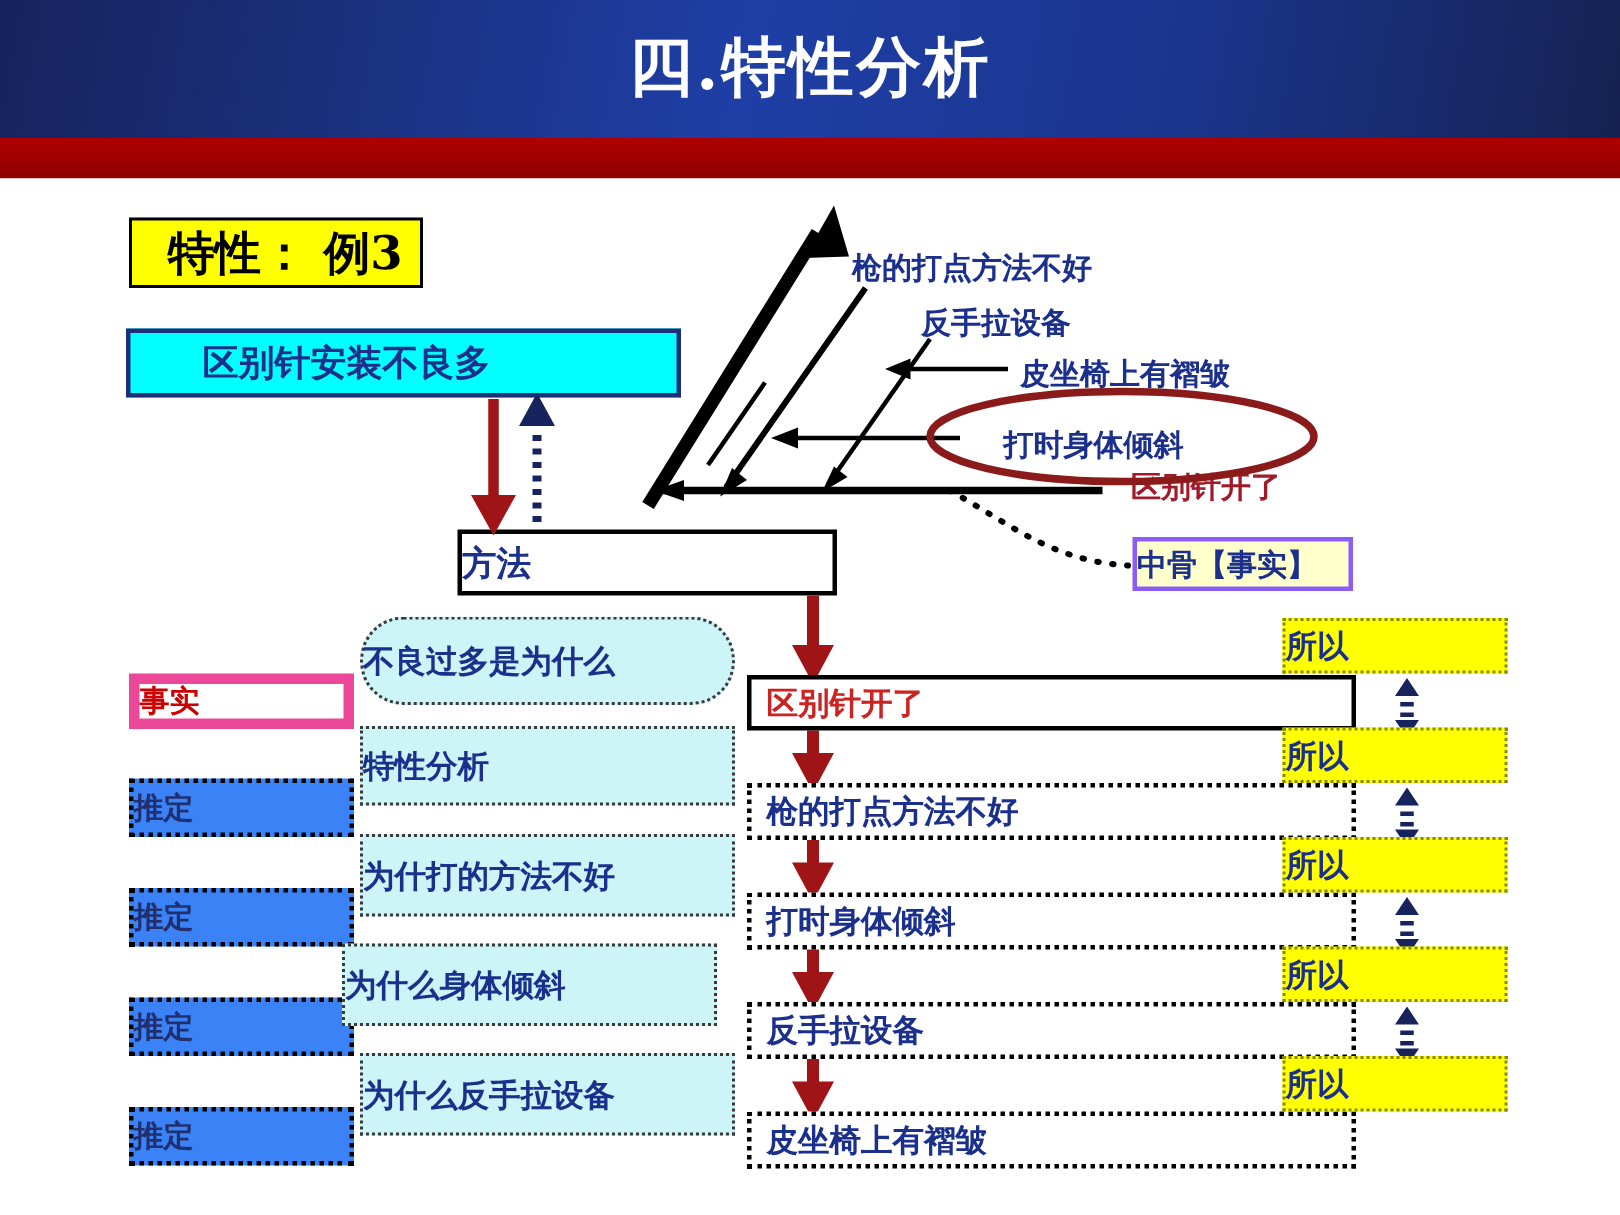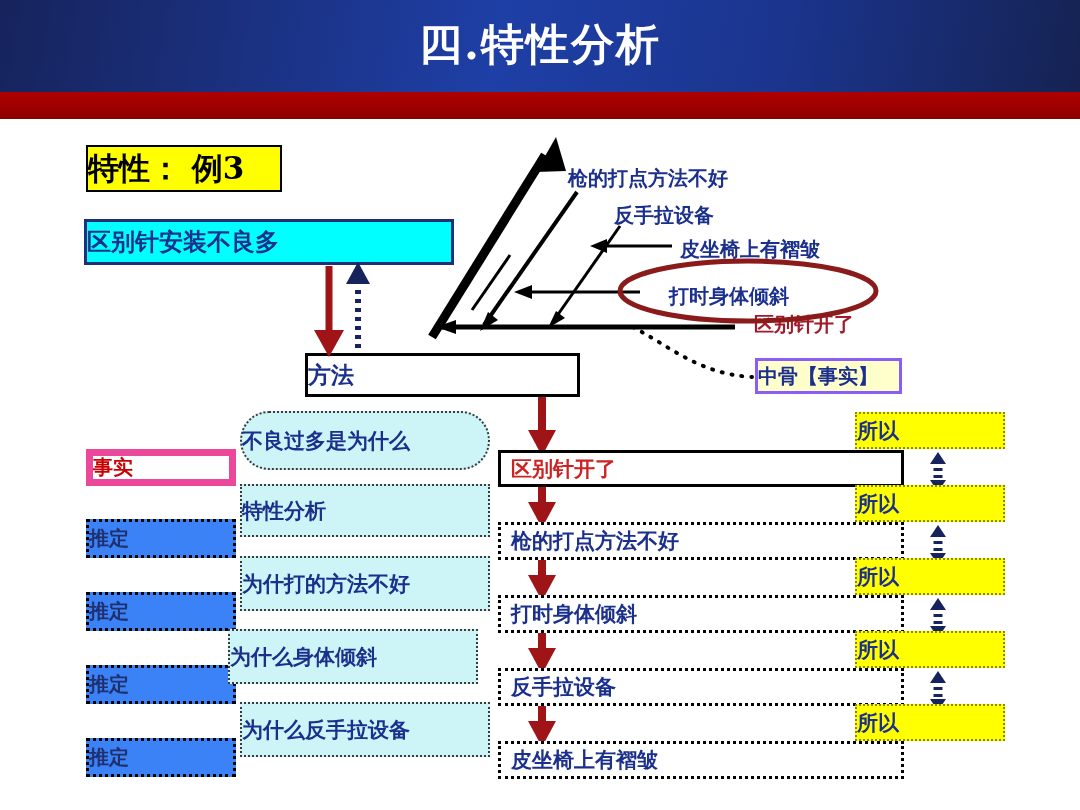--- a/index.html
+++ b/index.html
@@ -35,25 +35,27 @@
 
   
   .box{position:absolute;box-sizing:border-box;display:flex;align-items:center;}
   .box span{display:block;width:100%;}
 
   .lbl-yellow{
     background:#ffff00;border:2px solid #000000;
     color:#000000;font-weight:700;
     font-family:"DejaVu Serif","Liberation Serif",serif;
     justify-content:center;
+    padding-left:24px;
   }
   .cyan-head{
     background:#00ffff;border:3px solid #1b2f7a;
     color:#1b2f8c;font-weight:700;justify-content:flex-start;
     font-family:"DejaVu Serif","Liberation Serif",serif;
+    padding-left:48px;
   }
   .method-box{
     background:#ffffff;border:3px solid #000000;
     color:#1b2f8c;font-weight:700;justify-content:center;
     font-family:"DejaVu Serif","Liberation Serif",serif;
   }
   .pale-yellow{
     background:#ffffcc;border:3px solid #8b5cf6;
     color:#1b2f8c;font-weight:700;justify-content:center;
     font-family:"DejaVu Serif","Liberation Serif",serif;
@@ -115,21 +117,21 @@
   <div class="hdr-white"></div>
 
   <div class="box lbl-yellow" style="left:86px;top:145px;width:196px;height:47px;font-size:31px;">
     <span>特性： 例3</span>
   </div>
 
   <div class="box cyan-head" style="left:84px;top:219px;width:370px;height:46px;font-size:24px;">
     <span>区别针安装不良多</span>
   </div>
 
-  <div class="box method-box" style="left:305px;top:353px;width:275px;height:44px;font-size:23px;">
+  <div class="box method-box" style="left:305px;top:353px;width:253px;height:44px;font-size:23px;">
     <span>方法</span>
   </div>
 
   <div class="fish-label" style="left:568px;top:165px;font-size:20px;">枪的打点方法不好</div>
   <div class="fish-label" style="left:614px;top:202px;font-size:20px;">反手拉设备</div>
   <div class="fish-label" style="left:680px;top:236px;font-size:20px;">皮坐椅上有褶皱</div>
   <div class="fish-label" style="left:669px;top:283px;font-size:20px;">打时身体倾斜</div>
   <div class="red-label" style="left:754px;top:311px;font-size:20px;">区别针开了</div>
 
   <div class="box pale-yellow" style="left:755px;top:358px;width:147px;height:36px;font-size:20px;">

